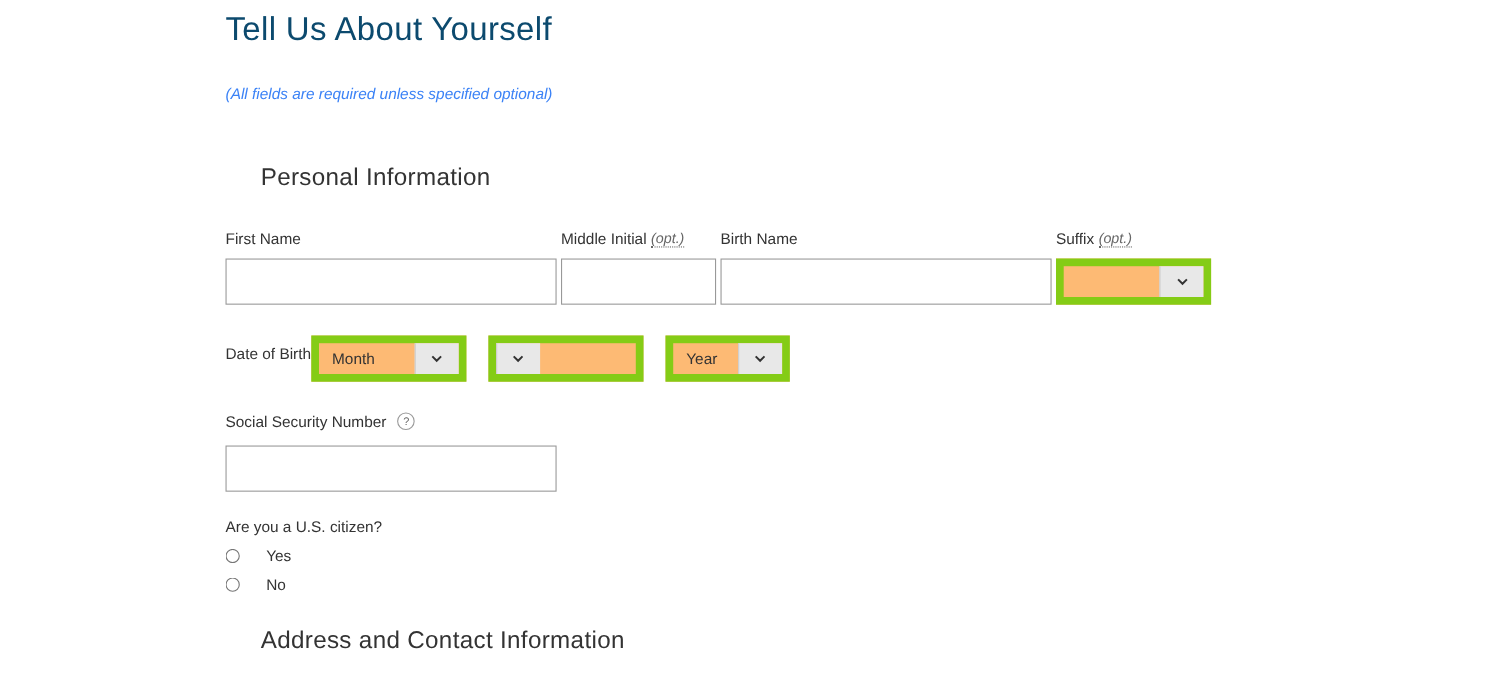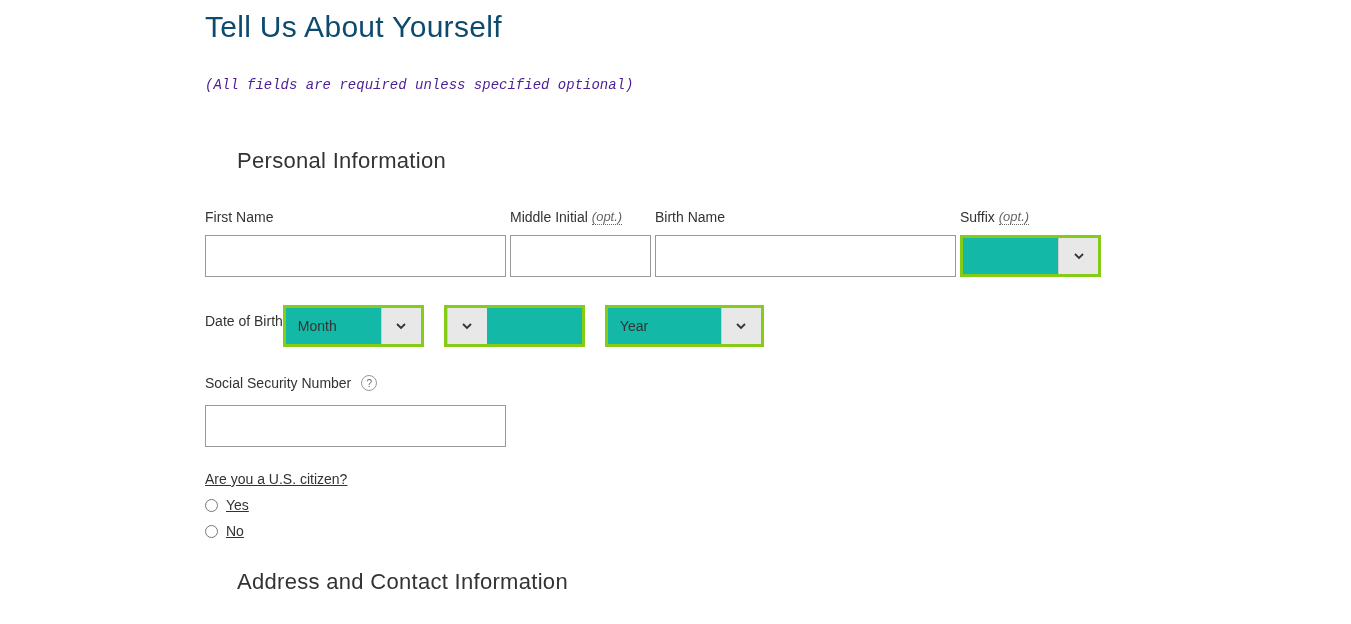--- a/index.html
+++ b/index.html
@@ -18,23 +18,22 @@
     .page-title {
       font-size: 30px;
       font-weight: 300;
       color: #0c4a6e;
       margin-bottom: 33px;
       letter-spacing: 0.3px;
     }
     .required-note {
       font-style: italic;
       font-size: 14px;
-      color: #4c1d95;
+      color: #3b82f6;
       margin-bottom: 55px;
-      font-family: Liberation Mono, monospace;
     }
     .section-title {
       font-size: 22px;
       font-weight: 300;
       color: #333333;
       margin-bottom: 35px;
       letter-spacing: 0.3px;
       margin-left: 32px;
     }
     .form-row {
@@ -64,23 +63,23 @@
       height: 42px;
       border: 1px solid #999999;
       padding: 0 10px;
       font-size: 14px;
       background: #ffffff;
       outline: none;
     }
     .select-wrap {
       position: relative;
       display: flex;
-      border: 3px solid #84cc16;
+      border: 7px solid #84cc16;
       height: 42px;
-      background: #14b8a6;
+      background: #fdba74;
     }
     .select-value {
       flex: 1;
       display: flex;
       align-items: center;
       padding: 0 12px;
       font-size: 14px;
       color: #333333;
       cursor: pointer;
     }
@@ -105,47 +104,46 @@
       height: 16px;
       border: 1px solid #999999;
       border-radius: 50%;
       font-size: 10px;
       color: #666666;
       cursor: pointer;
       margin-left: 6px;
     }
     .radio-group {
       margin-top: -4px;
-      text-decoration: underline;
     }
     .radio-question {
       font-size: 14px;
       color: #333333;
       margin-bottom: 10px;
     }
     .radio-option {
       display: flex;
       align-items: center;
-      gap: 8px;
+      gap: 24px;
       margin-bottom: 10px;
       font-size: 14px;
       color: #333333;
     }
     .radio-input {
       width: 13px;
       height: 13px;
       cursor: pointer;
     }
     .w-first { width: 301px; }
     .w-middle { width: 141px; }
     .w-last { width: 301px; }
     .w-suffix { width: 141px; }
     .w-month { width: 141px; }
     .w-day { width: 141px; }
-    .w-year { width: 159px; }
+    .w-year { width: 113px; }
     .w-ssn { width: 301px; }
     .section-spacer { margin-top: 30px; }
   </style>
 </head>
 <body>
 
 <h1 class="page-title">Tell Us About Yourself</h1>
 
 <p class="required-note">(All fields are required unless specified optional)</p>
 

